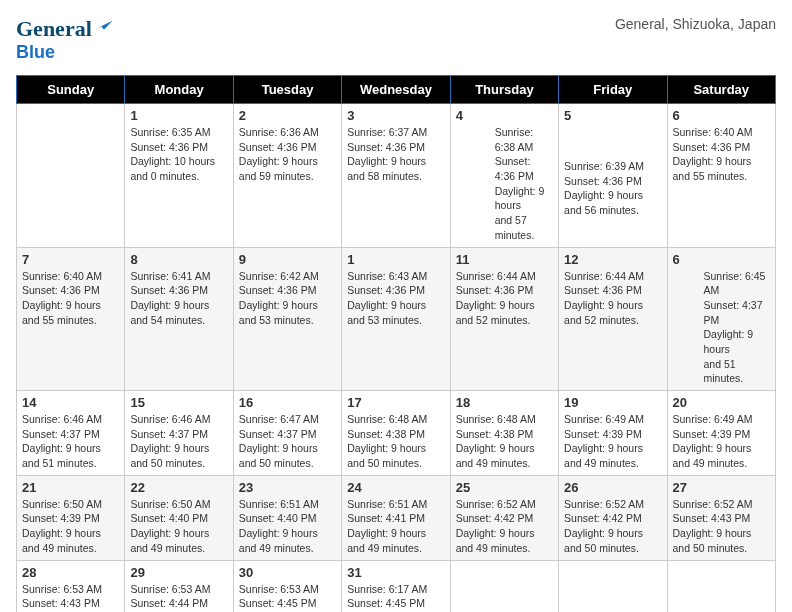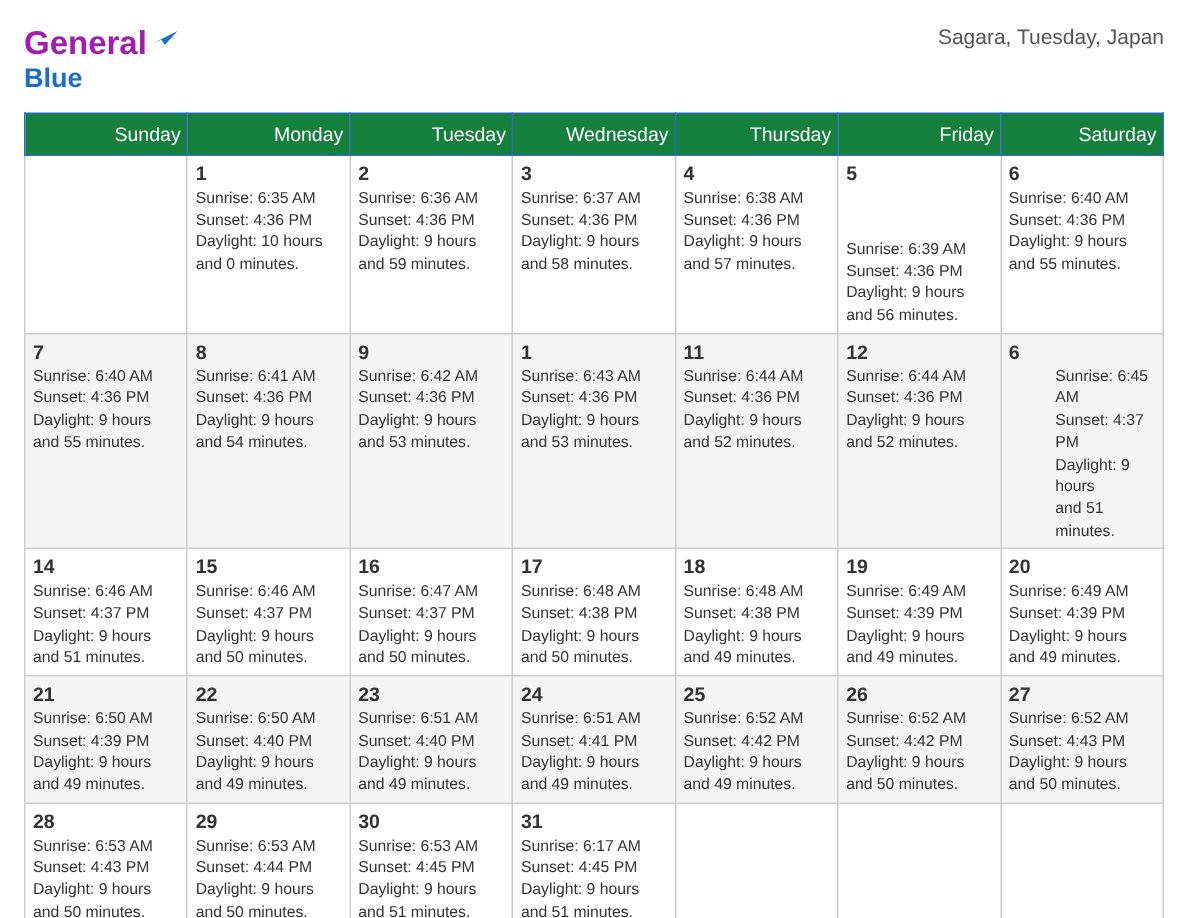--- a/index.html
+++ b/index.html
@@ -21,21 +21,21 @@
       flex-direction: column;
       align-items: flex-start;
     }
     .logo-text {
       display: flex;
       align-items: center;
       font-size: 22px;
       font-weight: bold;
       color: #333;
     }
-    .logo-general { color: #a21caf; }
+    .logo-general { color: #0c4a6e; font-family: Liberation Serif, serif; }
     .logo-blue { color: #1a6fc4; }
     .logo-bird {
       width: 20px;
       height: 20px;
       margin-left: 2px;
     }
     .title-block {
       text-align: right;
     }
     .month-title {
@@ -46,26 +46,26 @@
     .location {
       font-size: 14px;
       color: #555;
     }
     .calendar {
       width: 100%;
       border-collapse: collapse;
       font-size: 11px;
     }
     .calendar th {
-      background: #15803d;
+      background: #000000;
       color: #fff;
       padding: 6px 4px;
-      text-align: right;
+      text-align: center;
       font-size: 13px;
-      font-weight: normal;
+      font-weight: bold;
       border: 1px solid #2a6db5;
     }
     .calendar td {
       border: 1px solid #ccc;
       vertical-align: top;
       padding: 4px 5px;
       width: 108px;
       min-height: 80px;
       height: 80px;
     }
@@ -100,21 +100,21 @@
       <span class="logo-general">General</span>
       <svg class="logo-bird" viewBox="0 0 24 24">
         <path d="M22 2 L12 13 L9 9 L2 12 L22 2Z" fill="#1a6fc4"></path>
       </svg>
     </div>
     <div>
       <span class="logo-blue" style="font-size:18px;font-weight:bold;color:#1a6fc4;">Blue</span>
     </div>
   </div>
   <div class="title-block">
-    <div class="location">Sagara, Tuesday, Japan</div>
+    <div class="location">General, Shizuoka, Japan</div>
   </div>
 </div>
 
 <table class="calendar">
   <thead>
     <tr>
     <th>Sunday</th>
         <th>Monday</th>
         <th>Tuesday</th>
         <th>Wednesday</th>
@@ -142,21 +142,21 @@
         </td>
         <td>
           <span class="day-num">3</span>
           <div class="day-info" style="white-space: pre-line;">Sunrise: 6:37 AM
 Sunset: 4:36 PM
 Daylight: 9 hours
 and 58 minutes.</div>
         </td>
         <td>
           <span class="day-num">4</span>
-          <div class="day-info" style="white-space: pre-line;">Sunrise: 6:38 AM
+          <div class="day-info" style="white-space: pre-line; margin-left: 39px;">Sunrise: 6:38 AM
 Sunset: 4:36 PM
 Daylight: 9 hours
 and 57 minutes.</div>
         </td>
         <td>
           <span class="day-num">5</span>
           <div class="day-info" style="white-space: pre-line; margin-top: 36px;">Sunrise: 6:39 AM
 Sunset: 4:36 PM
 Daylight: 9 hours
 and 56 minutes.</div>

